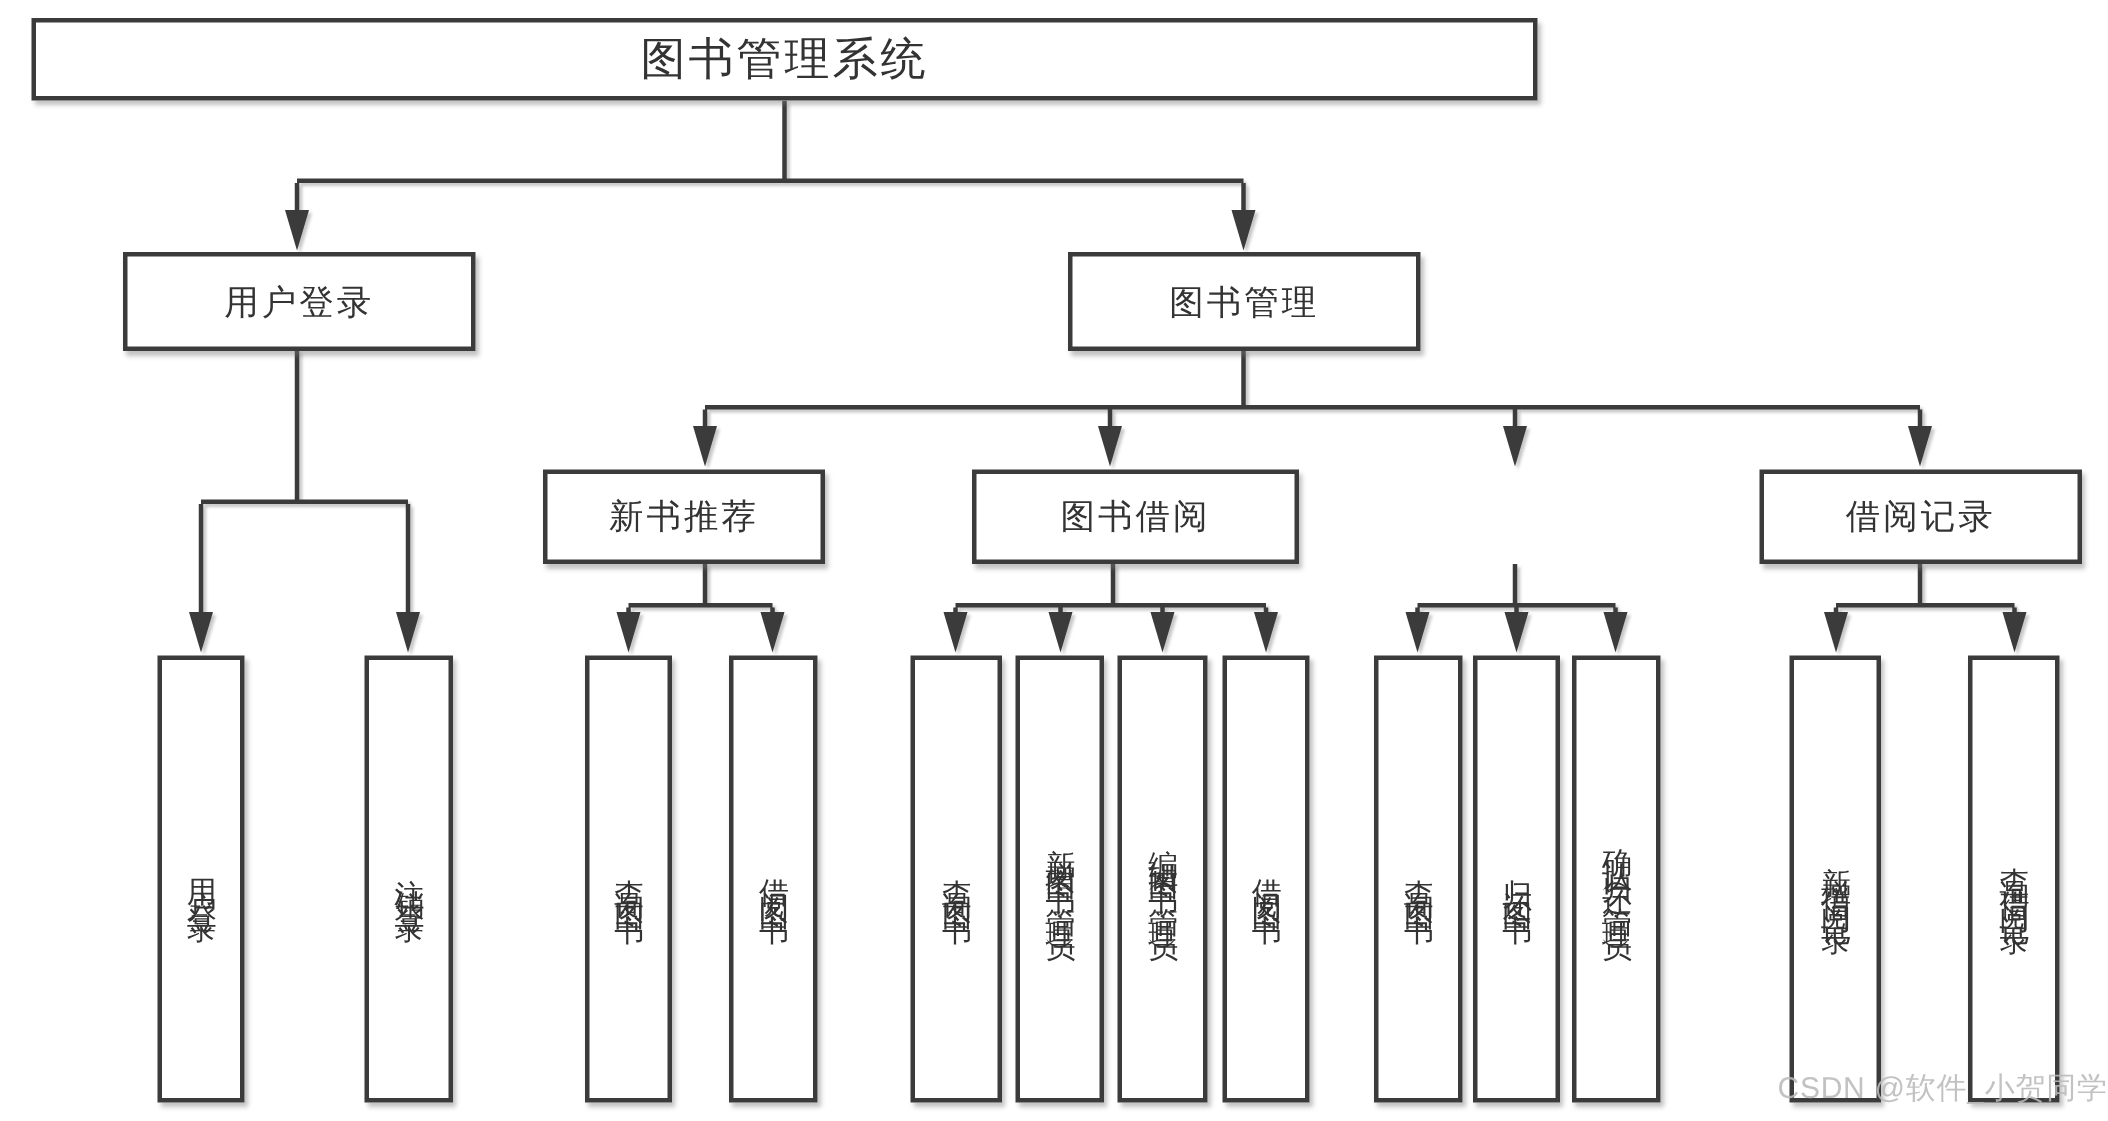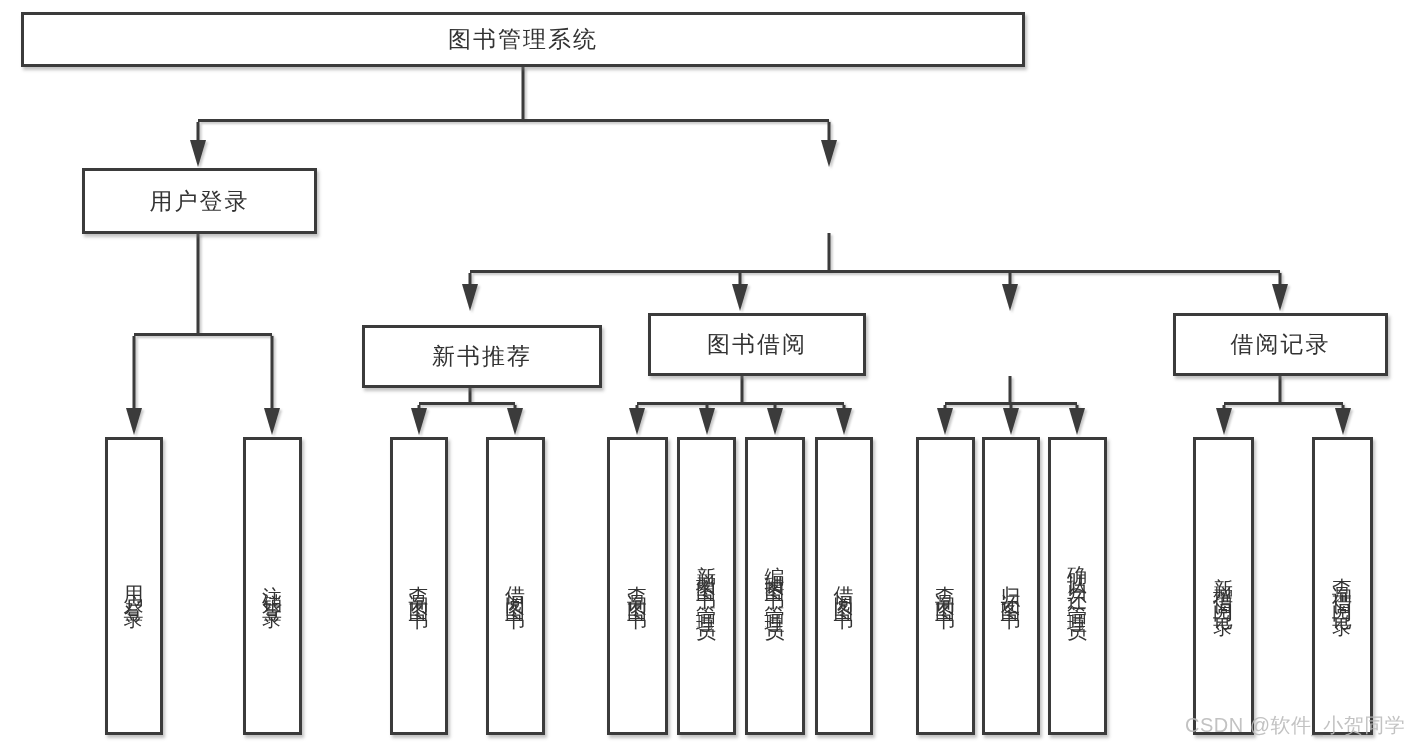--- a/index.html
+++ b/index.html
@@ -15,21 +15,21 @@
     filter:drop-shadow(2px 2px 1px rgba(130,130,130,0.45));}
   .node{
     position:absolute;
     box-sizing:border-box;
     background:#fff;
     border:3px solid #3b3b3b;
     box-shadow:2px 3px 3px rgba(120,120,120,0.45);
     display:flex;align-items:center;justify-content:center;
   }
   .hbox{font-size:23px;letter-spacing:2px;}
-  .root{font-size:23px;align-items:center;}
+  .root{font-size:30px;align-items:center;}
   .vbox{
     writing-mode:vertical-lr;
     font-size:20px;
     letter-spacing:8px;
     line-height:1;
     top:437px;height:298px;
   }
   .lvl2{top:168px;height:66px;}
   .lvl3{top:313px;height:63px;}
   .watermark{
@@ -87,22 +87,25 @@
     </g>
   </svg>
 
   <div class="node hbox root" style="left:21px;top:12px;width:1004px;height:55px;">
     <span>图书管理系统</span>
   </div>
 
   <div class="node hbox lvl2" style="left:82px;width:235px;">
     <span>用户登录</span>
   </div>
+  <div class="node hbox lvl2" style="left:712px;width:235px;">
+    <span>图书管理</span>
+  </div>
 
-  <div class="node hbox lvl3" style="left:362px;width:240px;margin-top:12px;">
+  <div class="node hbox lvl3" style="left:362px;width:188px;">
     <span>新书推荐</span>
   </div>
   <div class="node hbox lvl3" style="left:633px;width:218px;margin-left:15px;">
     <span>图书借阅</span>
   </div>
   <div class="node hbox lvl3" style="left:1173px;width:215px;">
     <span>借阅记录</span>
   </div>
 
   <div class="node vbox" style="left:105px;width:58px;">

